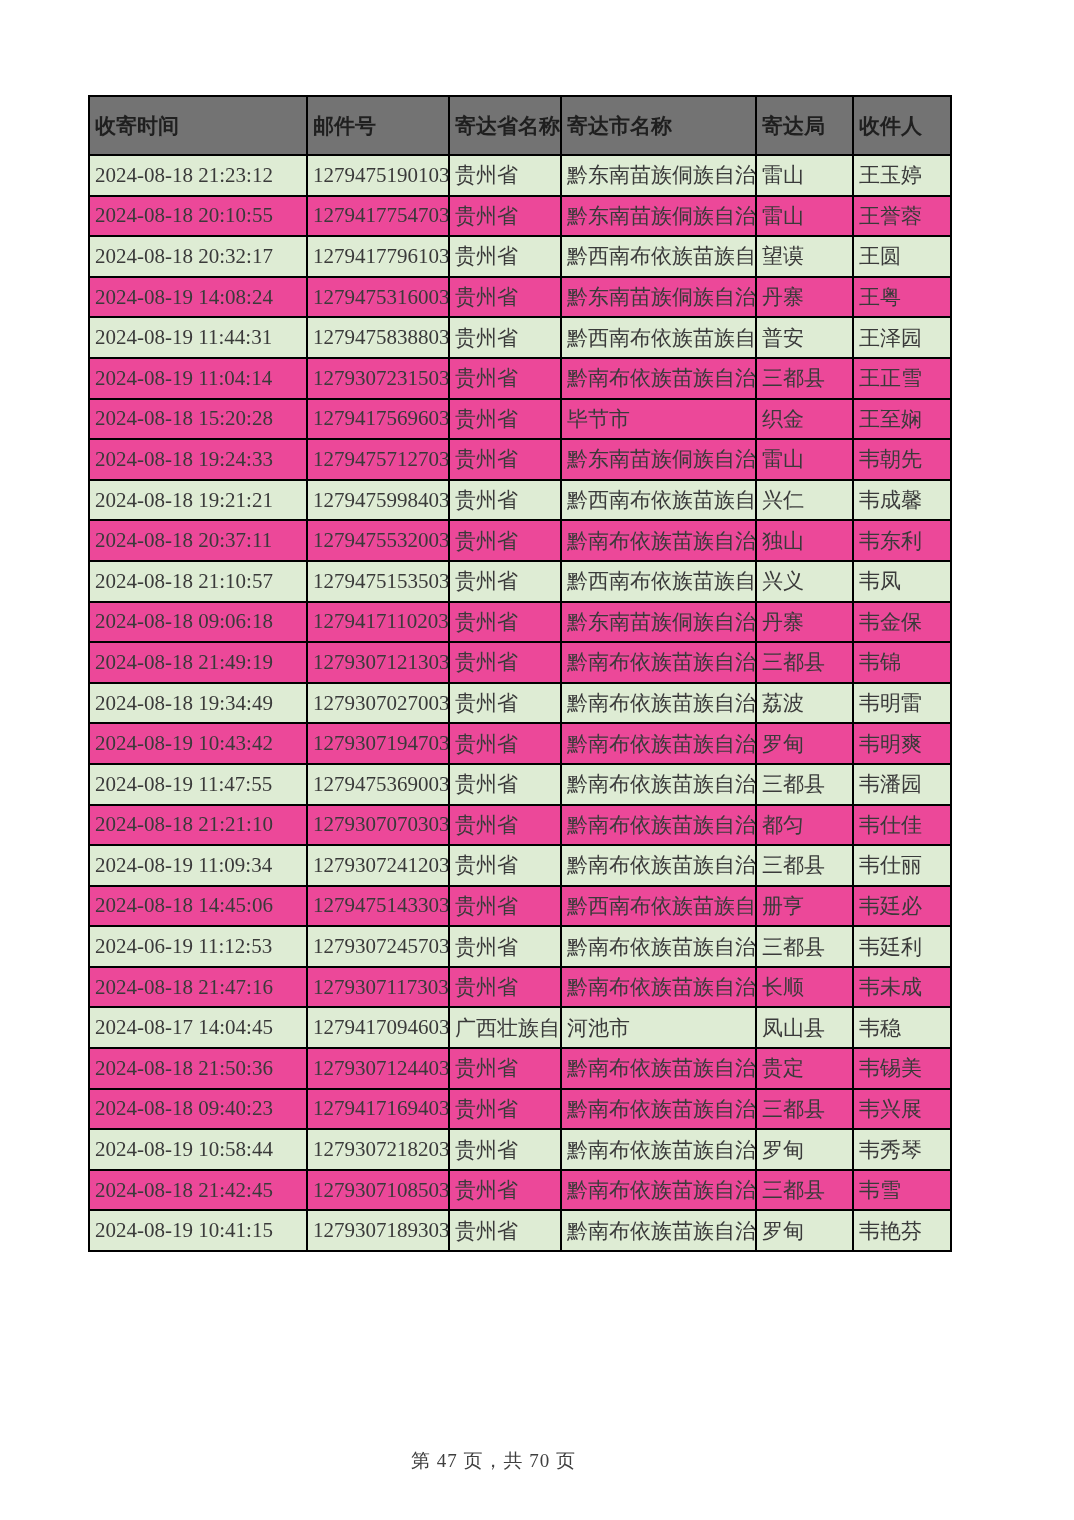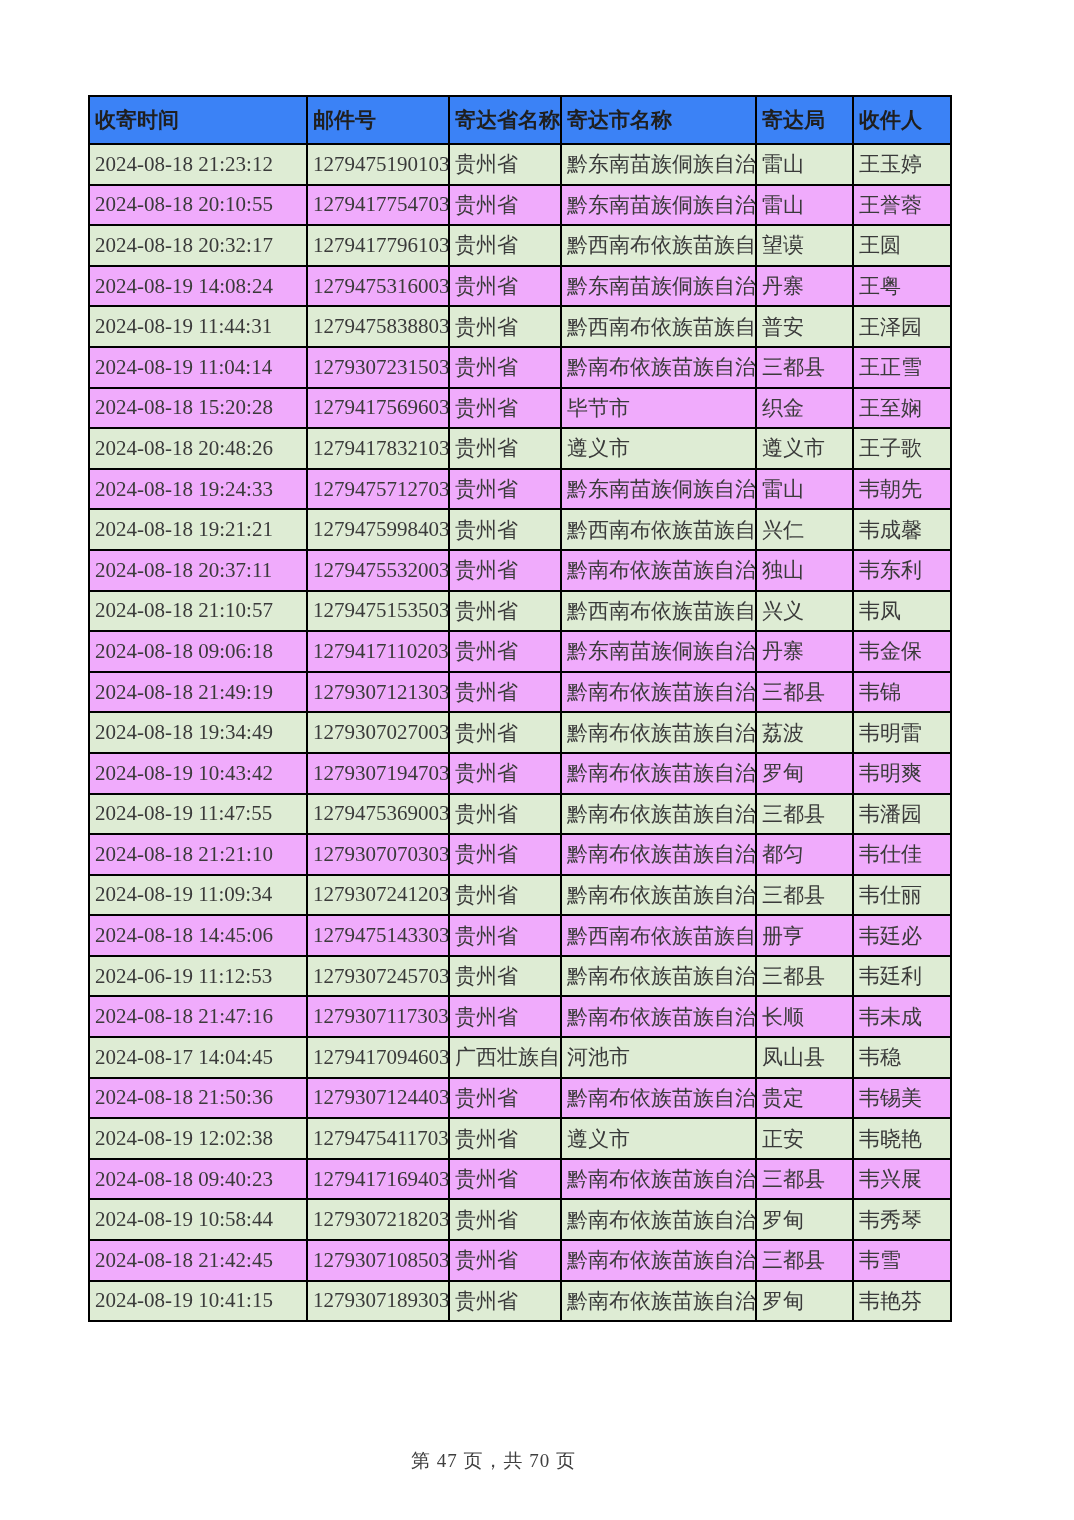--- a/index.html
+++ b/index.html
@@ -13,22 +13,22 @@
   .doc-table {
     position:absolute; left:88px; top:95px; width:862px;
     border-collapse:collapse; table-layout:fixed;
   }
   .doc-table th, .doc-table td {
     border:2px solid #000000;
     overflow:hidden; white-space:nowrap;
     padding:0 0 0 5px;
     font-size:21px; text-align:left; vertical-align:middle;
   }
-  .doc-table thead tr { height:48px; background:#3b82f6;padding-left:36px; }
-  .doc-table tbody tr { height:40.6px; background:#f0abfc; }
+  .doc-table thead tr { height:59px; background:#737373;padding-left:36px; }
+  .doc-table tbody tr { height:40.6px; background:#ec4899; }
   .doc-table th { font-weight:bold; color:#1f1f1f; }
   .doc-table tbody tr.alt { background:var(--row-green, #deecd4);border-radius:20px; }
   .col-time { width:218px; }
   .col-mailno { width:142px; }
   .col-province { width:112px; }
   .col-city { width:195px; }
   .col-office { width:97px; }
   .col-recipient { width:98px; }
   .page-footer {
     position:absolute; top:1448px; left:0; width:987px;
@@ -110,28 +110,20 @@
           <td>王正雪</td>
         </tr>
         <tr>
           <td>2024-08-18 15:20:28</td>
           <td>1279417569603</td>
           <td>贵州省</td>
           <td>毕节市</td>
           <td>织金</td>
           <td>王至娴</td>
         </tr>
-        <tr class="alt">
-          <td>2024-08-18 20:48:26</td>
-          <td>1279417832103</td>
-          <td>贵州省</td>
-          <td>遵义市</td>
-          <td>遵义市</td>
-          <td>王子歌</td>
-        </tr>
         <tr>
           <td>2024-08-18 19:24:33</td>
           <td>1279475712703</td>
           <td>贵州省</td>
           <td>黔东南苗族侗族自治州</td>
           <td>雷山</td>
           <td>韦朝先</td>
         </tr>
         <tr class="alt">
           <td>2024-08-18 19:21:21</td>
@@ -246,28 +238,20 @@
           <td>韦稳</td>
         </tr>
         <tr>
           <td>2024-08-18 21:50:36</td>
           <td>1279307124403</td>
           <td>贵州省</td>
           <td>黔南布依族苗族自治州</td>
           <td>贵定</td>
           <td>韦锡美</td>
         </tr>
-        <tr class="alt">
-          <td>2024-08-19 12:02:38</td>
-          <td>1279475411703</td>
-          <td>贵州省</td>
-          <td>遵义市</td>
-          <td>正安</td>
-          <td>韦晓艳</td>
-        </tr>
         <tr>
           <td>2024-08-18 09:40:23</td>
           <td>1279417169403</td>
           <td>贵州省</td>
           <td>黔南布依族苗族自治州</td>
           <td>三都县</td>
           <td>韦兴展</td>
         </tr>
         <tr class="alt">
           <td>2024-08-19 10:58:44</td>

